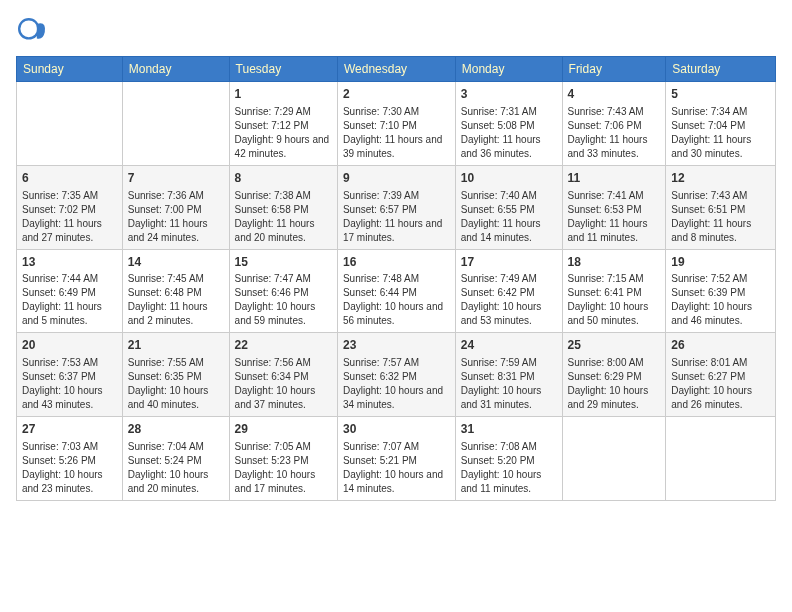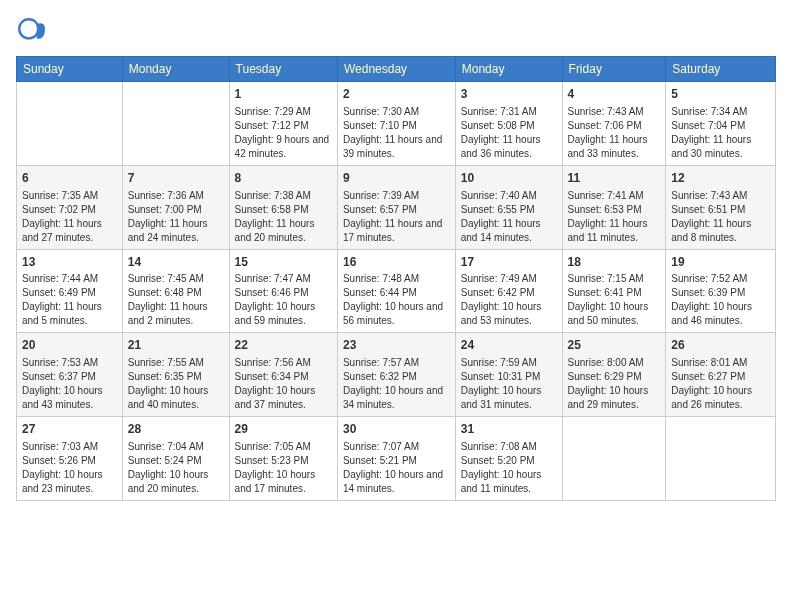--- a/index.html
+++ b/index.html
@@ -268,21 +268,21 @@
         </td>
         <td>
           <span class="day-num">23</span>
           <div>Sunrise: 7:57 AM</div>
           <div>Sunset: 6:32 PM</div>
           <div>Daylight: 10 hours and 34 minutes.</div>
         </td>
         <td>
           <span class="day-num">24</span>
           <div>Sunrise: 7:59 AM</div>
-          <div>Sunset: 10:31 PM</div>
+          <div>Sunset: 8:31 PM</div>
           <div>Daylight: 10 hours and 31 minutes.</div>
         </td>
         <td>
           <span class="day-num">25</span>
           <div>Sunrise: 8:00 AM</div>
           <div>Sunset: 6:29 PM</div>
           <div>Daylight: 10 hours and 29 minutes.</div>
         </td>
         <td>
           <span class="day-num">26</span>

